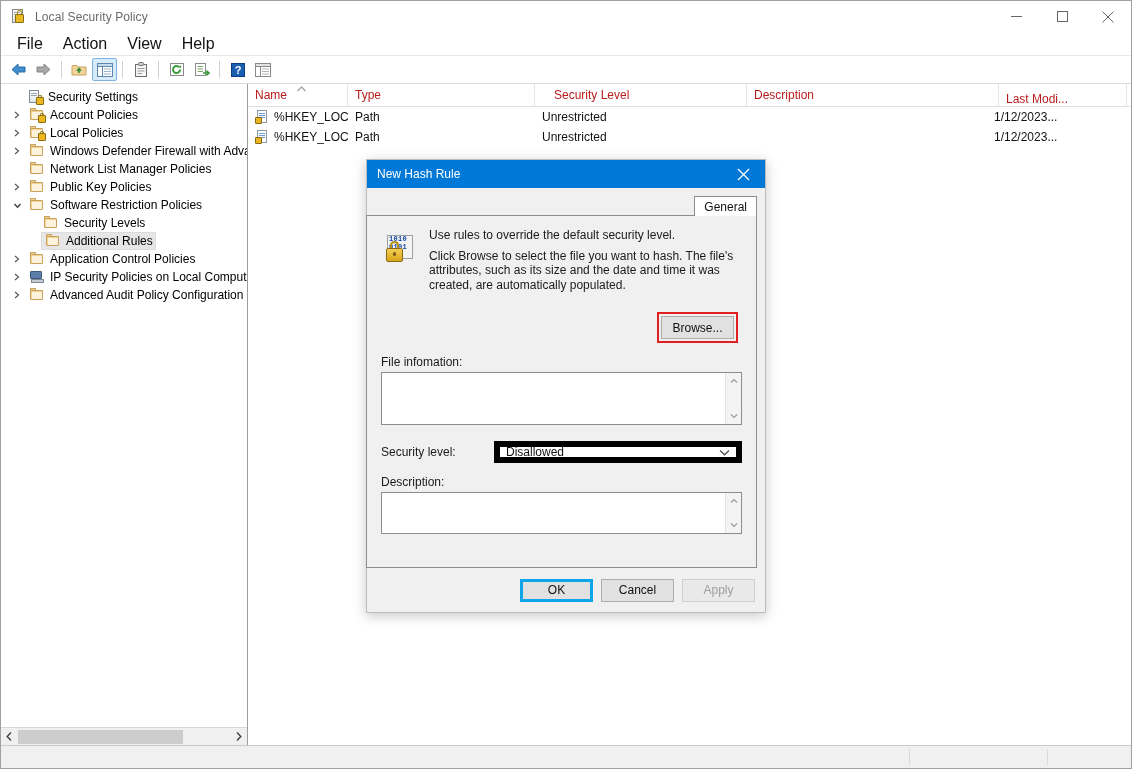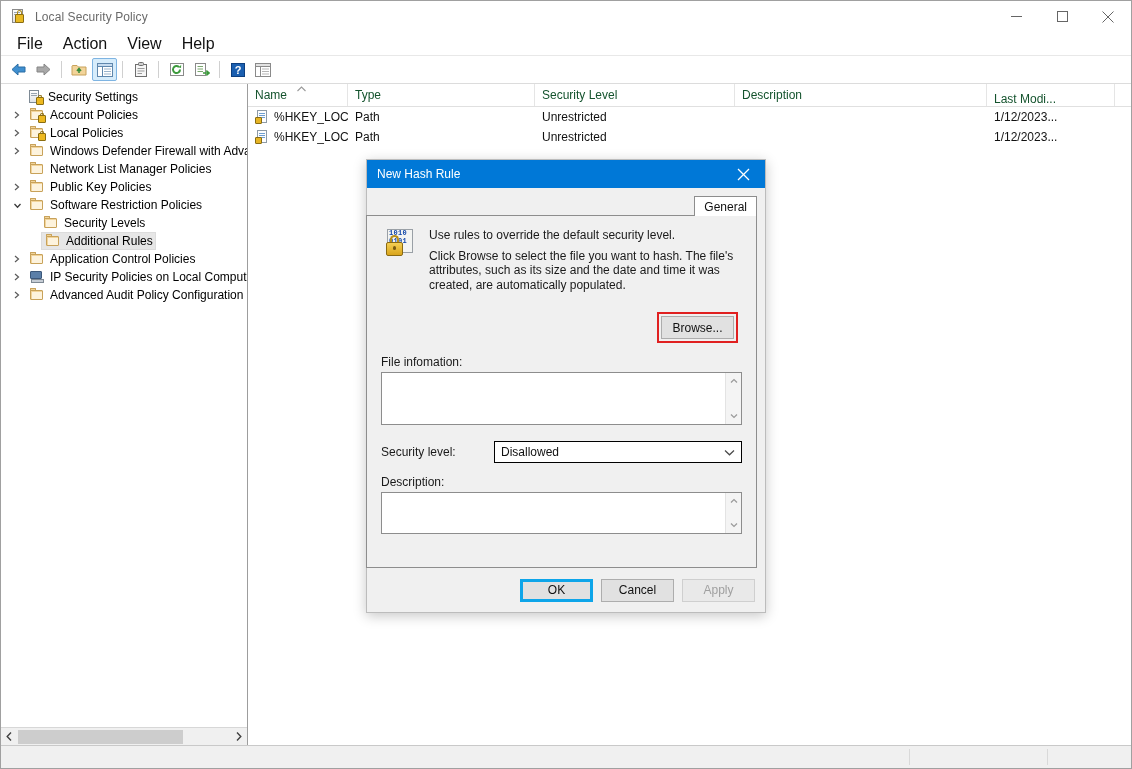--- a/index.html
+++ b/index.html
@@ -303,21 +303,21 @@
     display: flex;
     border-bottom: 1px solid #e0e0e0;
     flex: none;
     background: #ffffff;
   }
   .lh-cell {
     display: flex;
     align-items: center;
     padding-left: 7px;
     font-size: 12px;
-    color: #14532d;
+    color: #b91c1c;
     border-right: 1px solid #e5e5e5;
     box-sizing: border-box;
     position: relative;
     height: 22px;
   }
   .sort-caret {
     position: absolute;
     left: 48px; top: -3px;
   }
   .list-rows { flex: 0 0 auto; }
@@ -452,21 +452,21 @@
   }
   .dlg-header-row {
     display: flex;
     gap: 12px;
     align-items: flex-start;
   }
   .hashicon {
     width: 34px; height: 32px;
     position: relative;
     flex: none;
-    margin-top: 1px;
+    margin-top: 7px;
     margin-left: 2px;
   }
   .hi-page {
     position: absolute; left: 4px; top: 0px;
     width: 26px; height: 24px;
     background: #f3f4f2;
     border: 1px solid #9aa0a6;
     box-sizing: border-box;
   }
   .hi-bits {
@@ -582,21 +582,21 @@
   .seclevel-row {
     display: flex;
     align-items: center;
     margin-top: 16px;
     gap: 28px;
   }
   .seclevel-row .lbl { font-size: 12px; color: #1a1a1a; width: 85px; }
   .combo {
     width: 248px; height: 22px;
     background: #ffffff;
-    border: 1px solid #000000;
+    border: 6px solid #000000;
     box-sizing: border-box;
     display: flex;
     align-items: center;
     position: relative;
   }
   .combo .cv {
     font-size: 12px;
     color: #111;
     padding-left: 6px;
   }
@@ -943,21 +943,21 @@
           <span>Name</span>
           <span class="sort-caret">
             <svg width="11" height="7" viewBox="0 0 11 7">
                 <path d="M1.5 6 L5.5 2 L9.5 6" fill="none" stroke="#999" stroke-width="1.1"></path>
               </svg>
           </span>
         </div>
         <div class="lh-cell" style="width:187px;">
           <span>Type</span>
         </div>
-        <div class="lh-cell" style="width:200px;">
+        <div class="lh-cell" style="width:200px;margin-left:12px;">
           <span>Security Level</span>
         </div>
         <div class="lh-cell" style="width:252px;">
           <span>Description</span>
         </div>
         <div class="lh-cell" style="width:128px;align-items:flex-end;">
           <span>Last Modi...</span>
         </div>
       </div>
 

